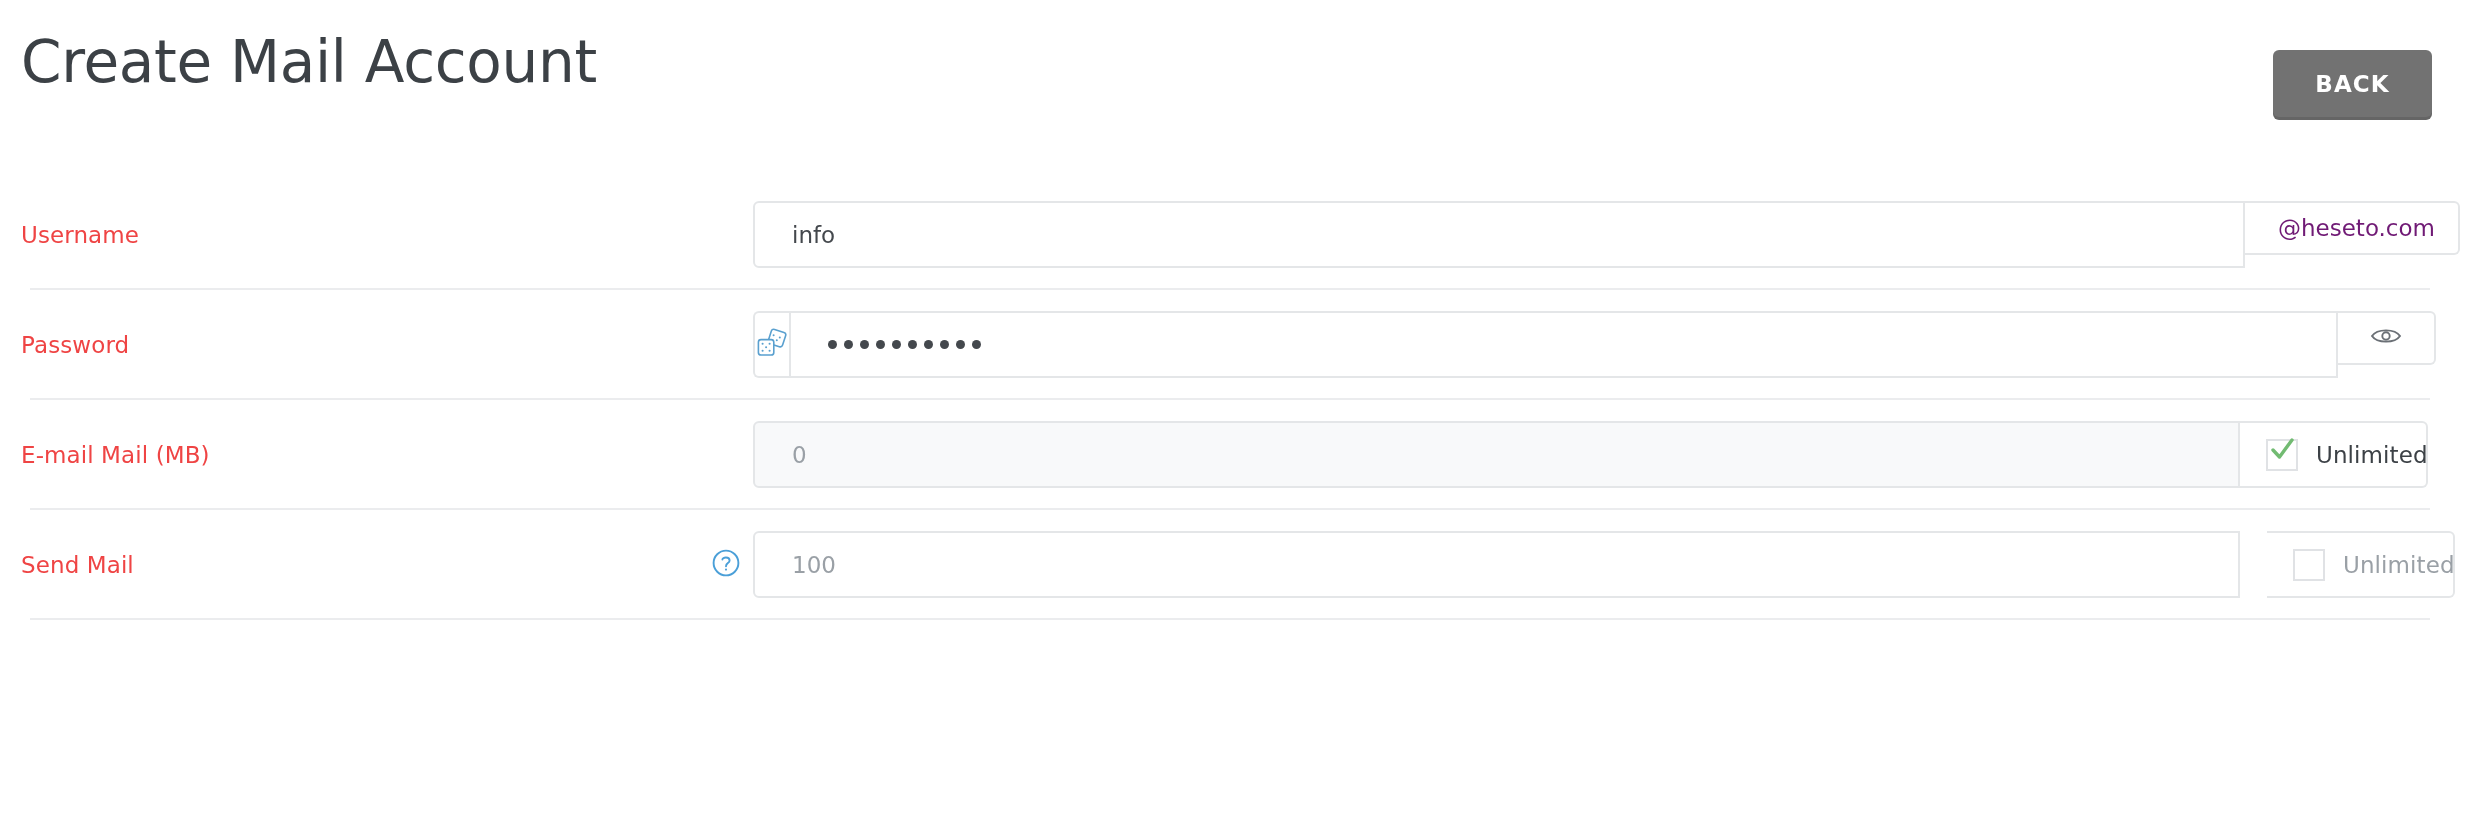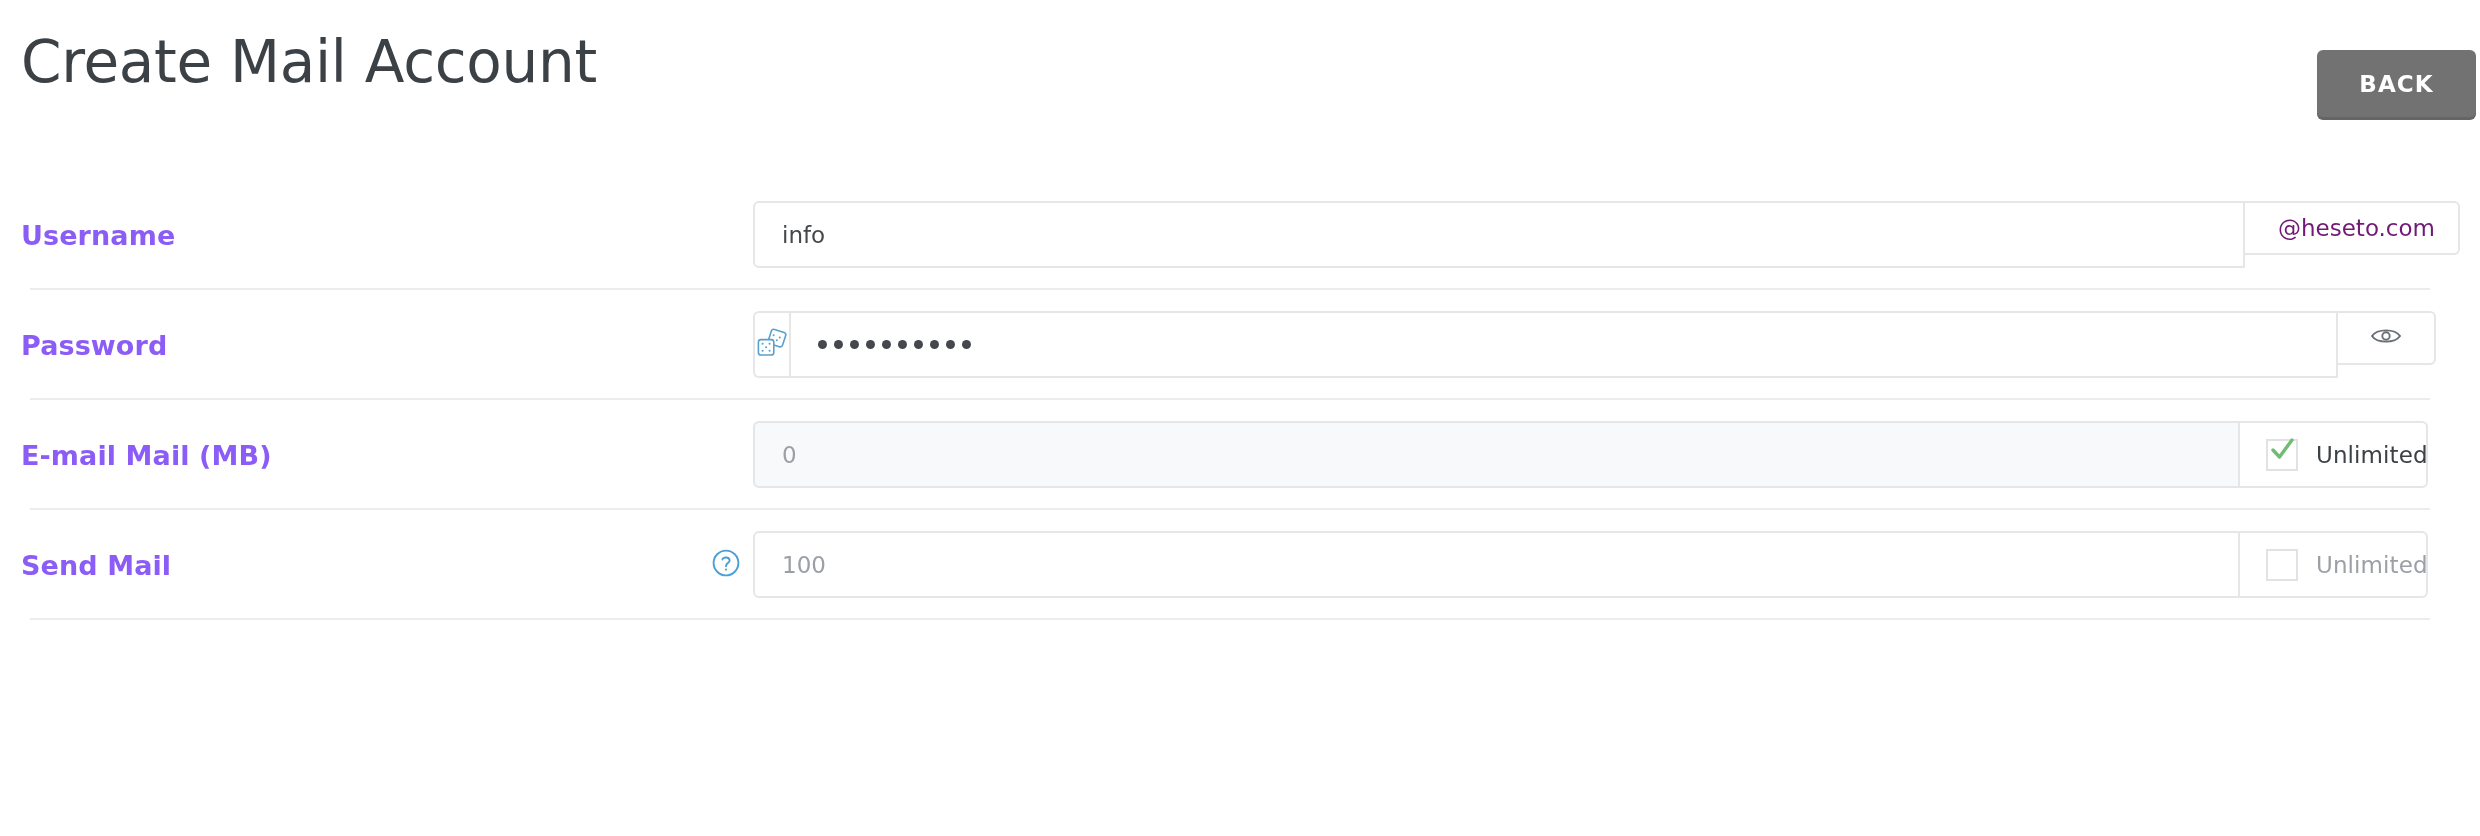--- a/index.html
+++ b/index.html
@@ -52,21 +52,20 @@
     color: #ffffff;
     font-family: "DejaVu Sans", "Liberation Sans", sans-serif;
     font-size: 23px;
     font-weight: bold;
     letter-spacing: 1.1px;
     cursor: pointer;
     display: flex;
     align-items: center;
     justify-content: center;
     padding: 0;
-    margin-left: 44px;
   }
 
   
   .form {
     position: absolute;
     left: 0;
     top: 180px;
     width: 2480px;
   }
   .form-row {
@@ -80,23 +79,23 @@
   .form-row.last {
     border-bottom: 2px solid #ebecee;
   }
   .row-label {
     position: absolute;
     left: -9px;
     top: 0;
     height: 110px;
     display: flex;
     align-items: center;
-    font-size: 27px;
-    font-weight: 700;
-    color: #8b5cf6;
+    font-size: 23px;
+    font-weight: 400;
+    color: #ef4444;
     letter-spacing: 0.1px;
   }
 
   
   .control-group {
     position: absolute;
     top: 21px;
     left: 723px;
     height: 67px;
     display: flex;
@@ -104,21 +103,21 @@
   }
 
   .txt-input {
     box-sizing: border-box;
     height: 67px;
     border: 2px solid #e4e6e8;
     background: #ffffff;
     font-family: "DejaVu Sans", "Liberation Sans", sans-serif;
     font-size: 23px;
     color: #44484d;
-    padding: 0 18px 0 27px;
+    padding: 0 18px 0 37px;
     outline: none;
     border-radius: 6px 0 0 6px;
     display: flex;
     align-items: center;
   }
   .txt-input.disabled-look {
     background: #f8f9fa;
     color: #9aa0a6;
   }
   .txt-input .placeholder {
@@ -212,21 +211,21 @@
     position: absolute;
     left: 681px;
     top: 0;
     height: 110px;
     display: flex;
     align-items: center;
     cursor: pointer;
   }
 
   
-  .sendlimit-group { left: 723px; }
+  .sendlimit-group { left: 723px; gap: 27px; }
   .sendlimit-input { width: 1487px; }
 
   
   .footer {
     position: absolute;
     left: 0;
     top: 700px;
     width: 2480px;
     height: 136px;
   }

